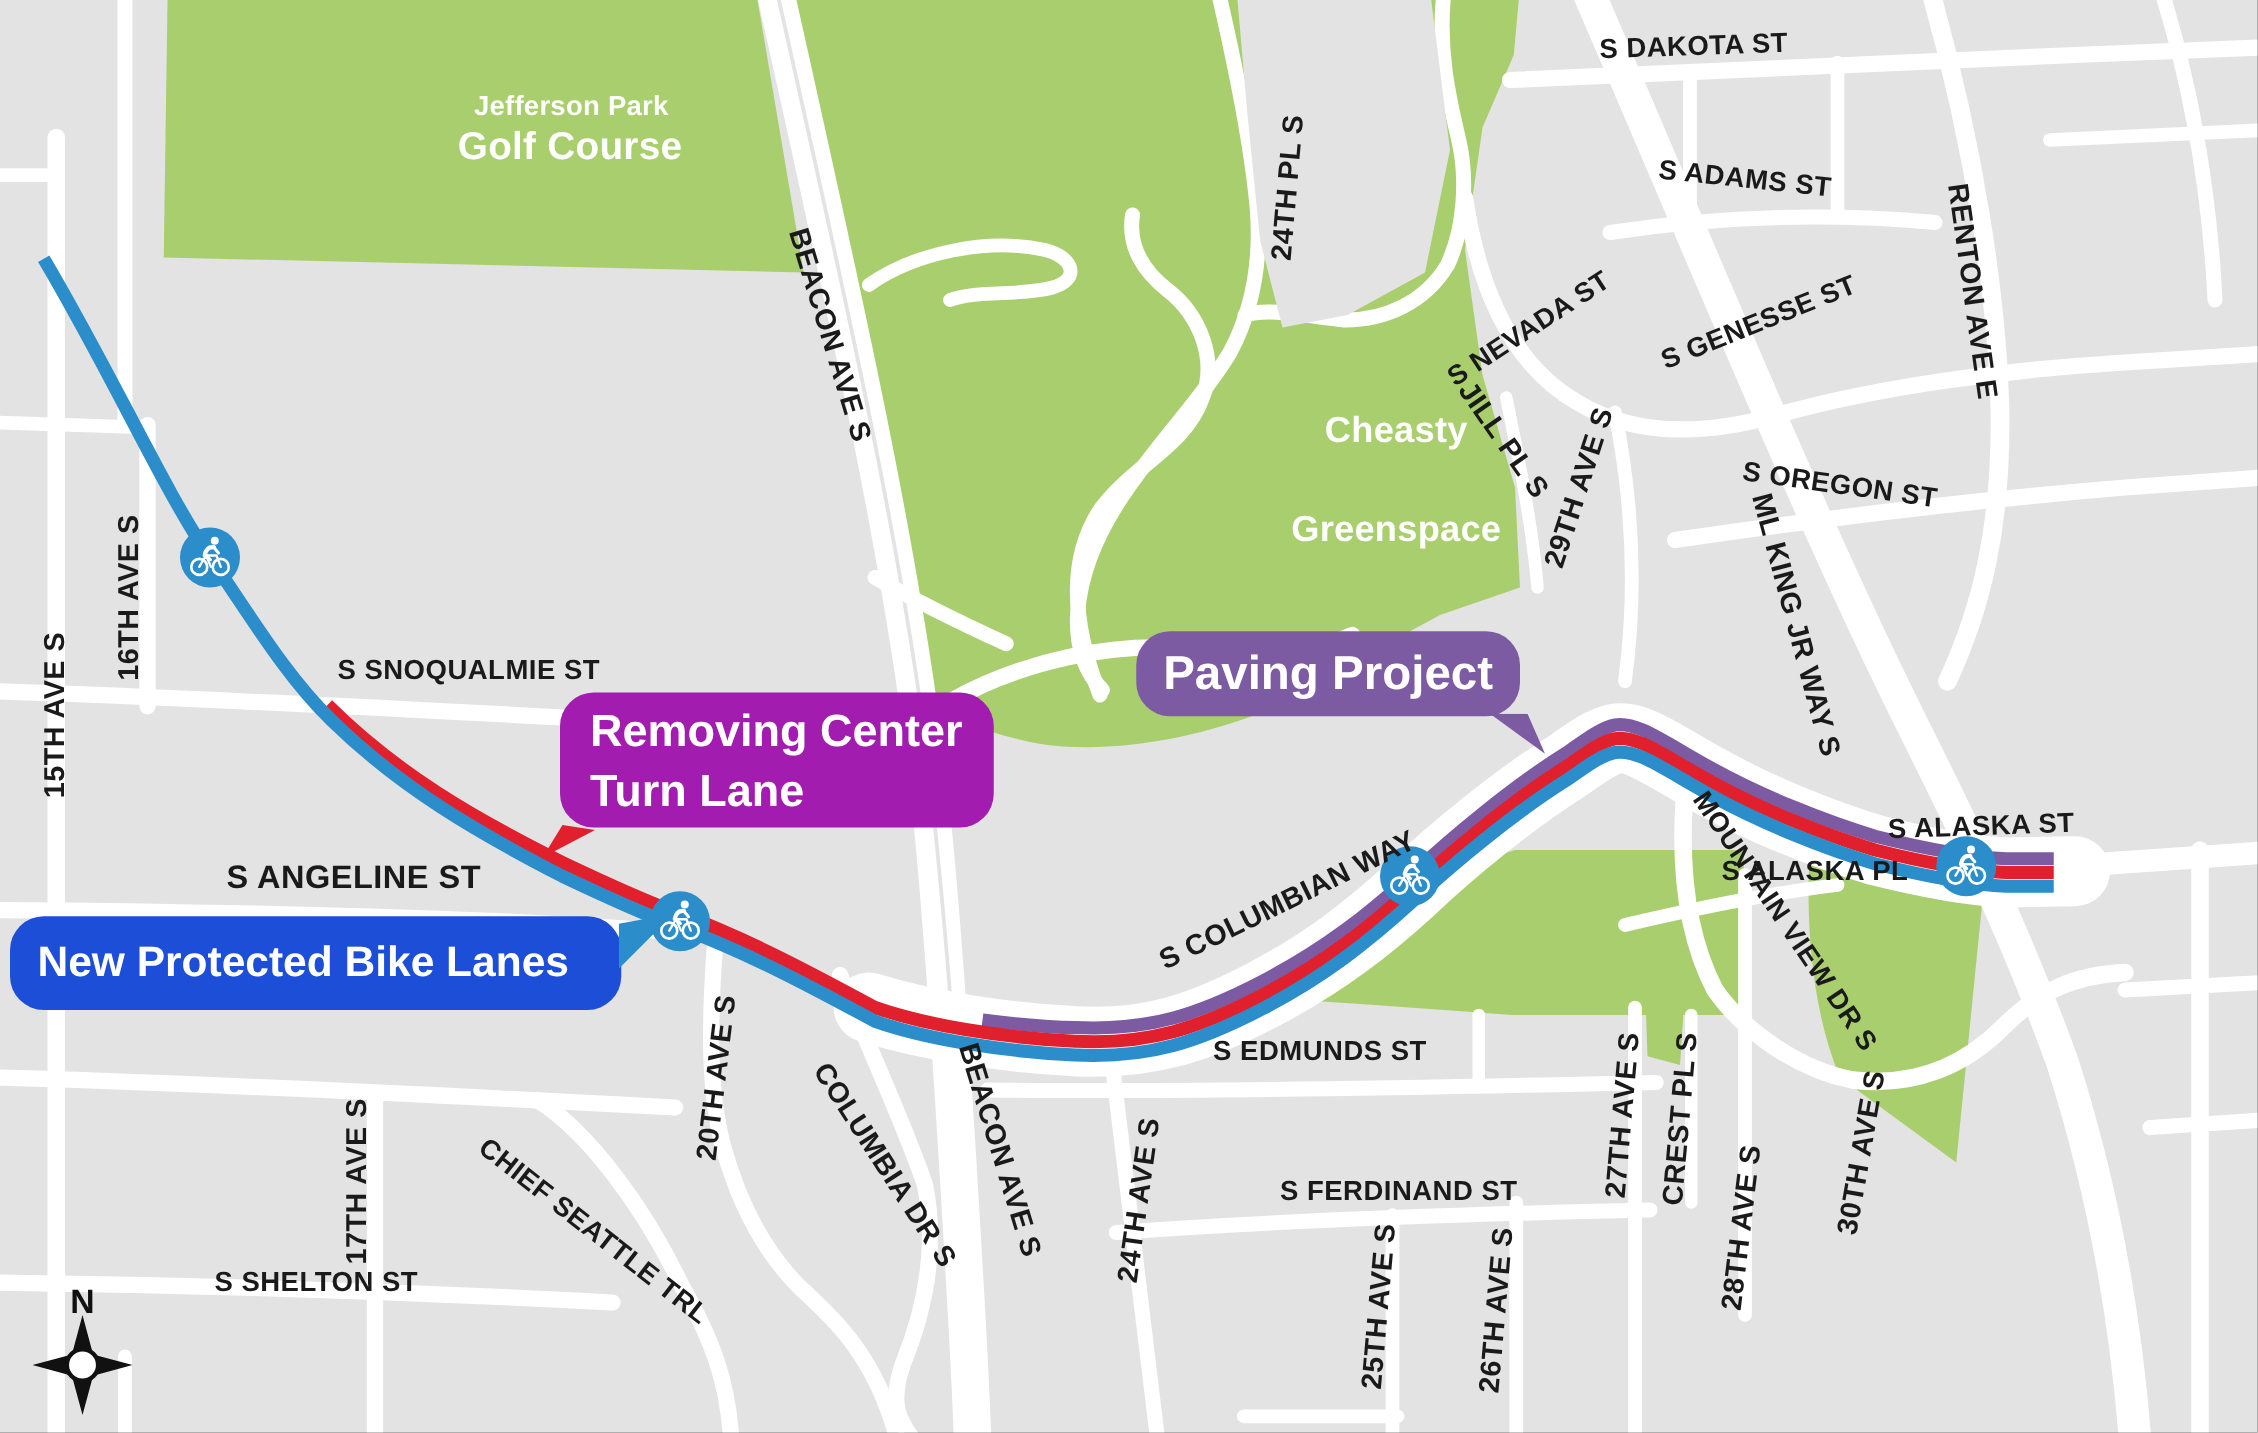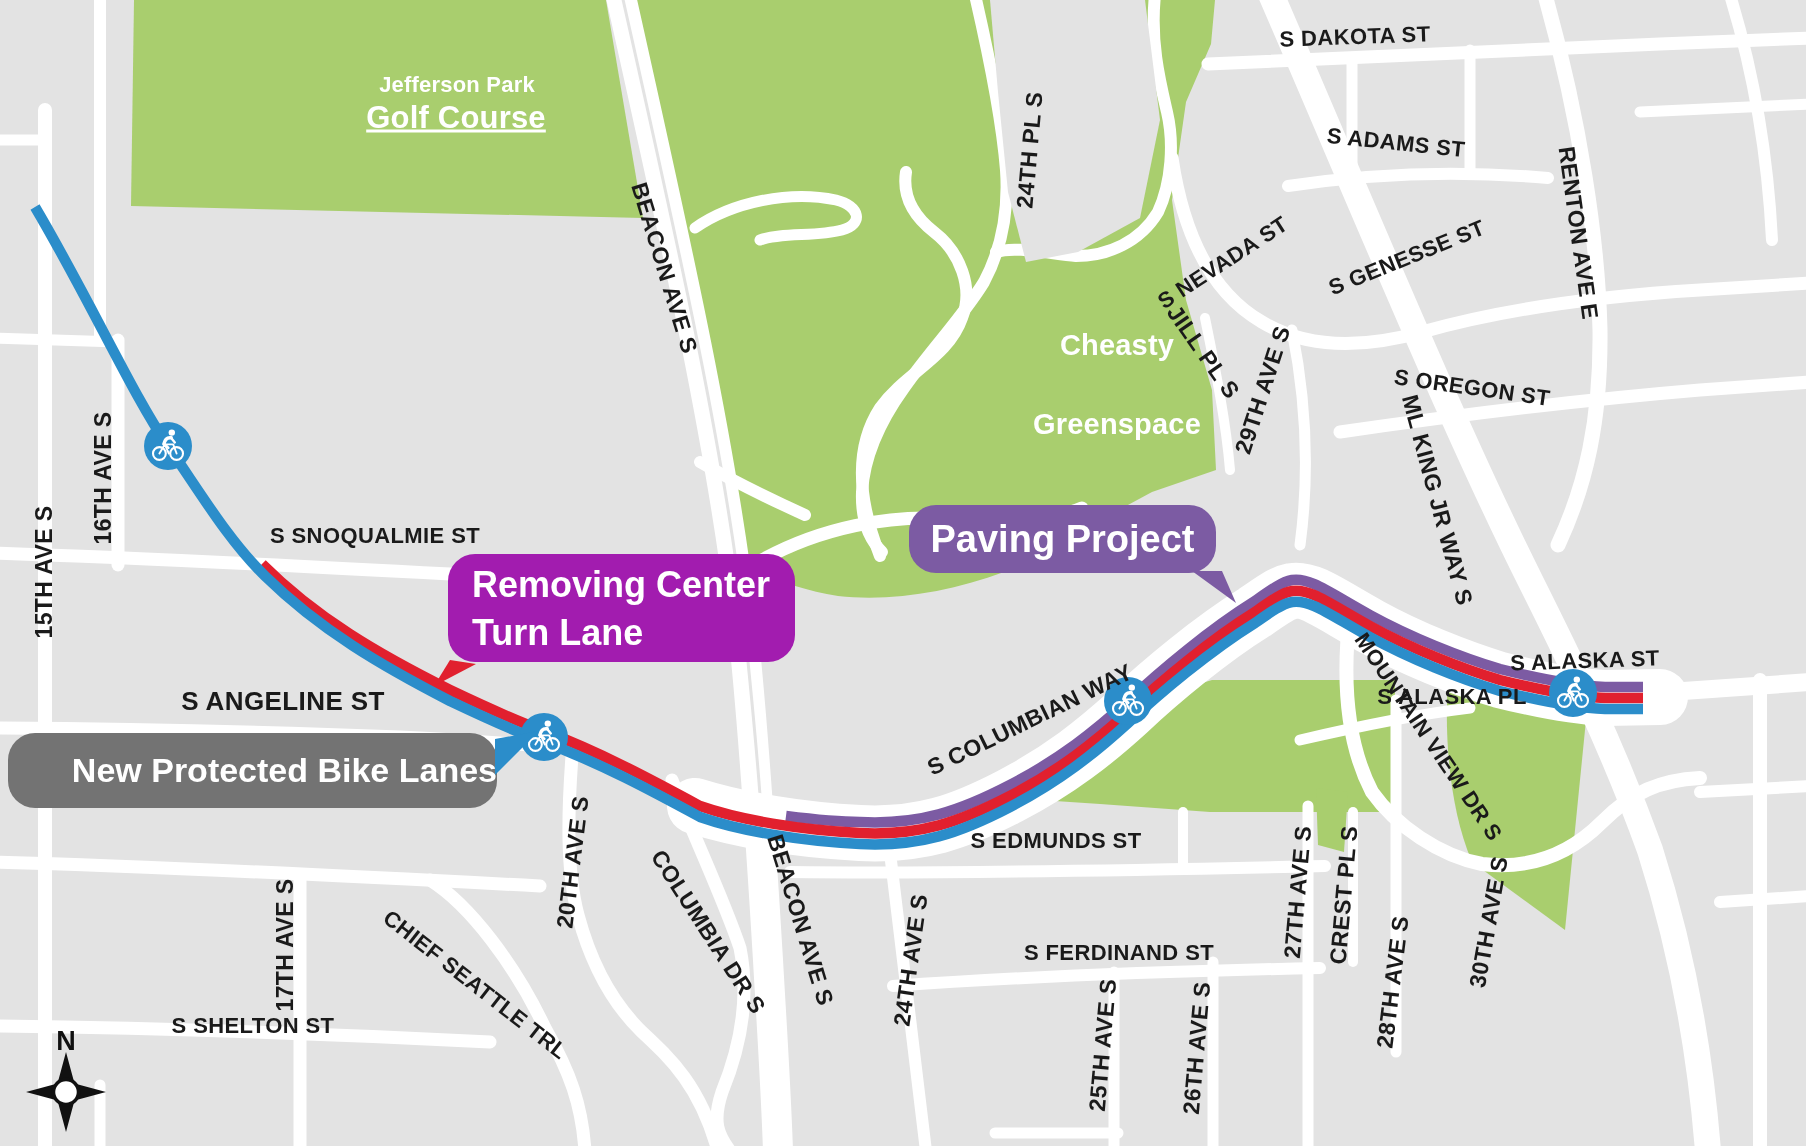--- a/index.html
+++ b/index.html
@@ -9,22 +9,22 @@
   .map-label{position:absolute;white-space:nowrap;font-weight:700;color:#1a1a1a;
              letter-spacing:.4px;transform:translate(-50%,-50%);line-height:1;}
   .map-label.light{color:#fff;font-weight:700;letter-spacing:.2px;}
   .callout{position:absolute;color:#fff;font-weight:700;border-radius:27px;}
   .callout .tail{position:absolute;}
   #callout-removing{left:448px;top:554px;width:347px;height:108px;background:#a21caf;
                     font-size:36px;line-height:48px;padding-top:7px;box-sizing:border-box;}
   #callout-removing .txt{padding-left:24px;}
   #callout-paving{left:909px;top:505px;width:307px;height:68px;background:#7c5ba3;
                   font-size:38px;line-height:68px;text-align:center;}
-  #callout-bike{left:8px;top:733px;width:489px;height:75px;background:#737373;
-                font-size:34px;line-height:75px;text-align:right;}
+  #callout-bike{left:8px;top:733px;width:489px;height:75px;background:#1d4ed8;
+                font-size:34px;line-height:75px;}
   #callout-bike .txt{padding-left:22px;}
   #compass{position:absolute;left:16px;top:1026px;}
   #compass text{font-family:"Liberation Sans",sans-serif;font-weight:700;}
 </style>
 </head>
 <body>
 
 <div id="map">
 
   <svg id="base-svg" width="1806" height="1146" viewBox="0 0 1806 1146">
@@ -165,21 +165,21 @@
       <div class="map-label" style="left: 1355px; top: 37px; font-size: 22px; transform: translate(-50%, -50%) rotate(-2deg);">S DAKOTA ST</div>
       <div class="map-label" style="left: 1396px; top: 143px; font-size: 22px; transform: translate(-50%, -50%) rotate(6deg);">S ADAMS ST</div>
       <div class="map-label" style="left: 1578px; top: 233px; font-size: 23px; transform: translate(-50%, -50%) rotate(82deg);">RENTON AVE E</div>
       <div class="map-label" style="left: 1223px; top: 263px; font-size: 22px; transform: translate(-50%, -50%) rotate(-33deg);">S NEVADA ST</div>
       <div class="map-label" style="left: 1407px; top: 258px; font-size: 22px; transform: translate(-50%, -50%) rotate(-22deg);">S GENESSE ST</div>
       <div class="map-label" style="left: 1203px; top: 352px; font-size: 23px; transform: translate(-50%, -50%) rotate(55deg);">JILL PL S</div>
       <div class="map-label" style="left: 1263px; top: 390px; font-size: 23px; transform: translate(-50%, -50%) rotate(-72deg);">29TH AVE S</div>
       <div class="map-label" style="left: 1472px; top: 388px; font-size: 22px; transform: translate(-50%, -50%) rotate(8deg);">S OREGON ST</div>
       <div class="map-label" style="left: 1437px; top: 500px; font-size: 23px; transform: translate(-50%, -50%) rotate(75deg);">ML KING JR WAY S</div>
       <div class="map-label light" style="left: 457px; top: 85px; font-size: 22px; transform: translate(-50%, -50%) rotate(0deg);">Jefferson Park</div>
-      <div class="map-label light" style="left: 456px; top: 117px; font-size: 31px; transform: translate(-50%, -50%) rotate(0deg); text-decoration: underline;">Golf Course</div>
+      <div class="map-label light" style="left: 456px; top: 117px; font-size: 31px; transform: translate(-50%, -50%) rotate(0deg);">Golf Course</div>
       <div class="map-label light" style="left: 1117px; top: 345px; font-size: 29px; transform: translate(-50%, -50%) rotate(0deg);">Cheasty</div>
       <div class="map-label light" style="left: 1117px; top: 394px; font-size: 29px; transform: translate(-50%, -50%) rotate(0deg); margin-top: 30px;">Greenspace</div>
     </div>
 
   <div class="callout" id="callout-removing">
     <div class="txt">Removing Center</div>
     <div class="txt">Turn Lane</div>
     <svg class="tail" style="left:-16px;top:100%;margin-top:-2px" width="50" height="30">
       <polygon points="18,0 2,26 44,4" fill="#e1202e"></polygon>
     </svg>

